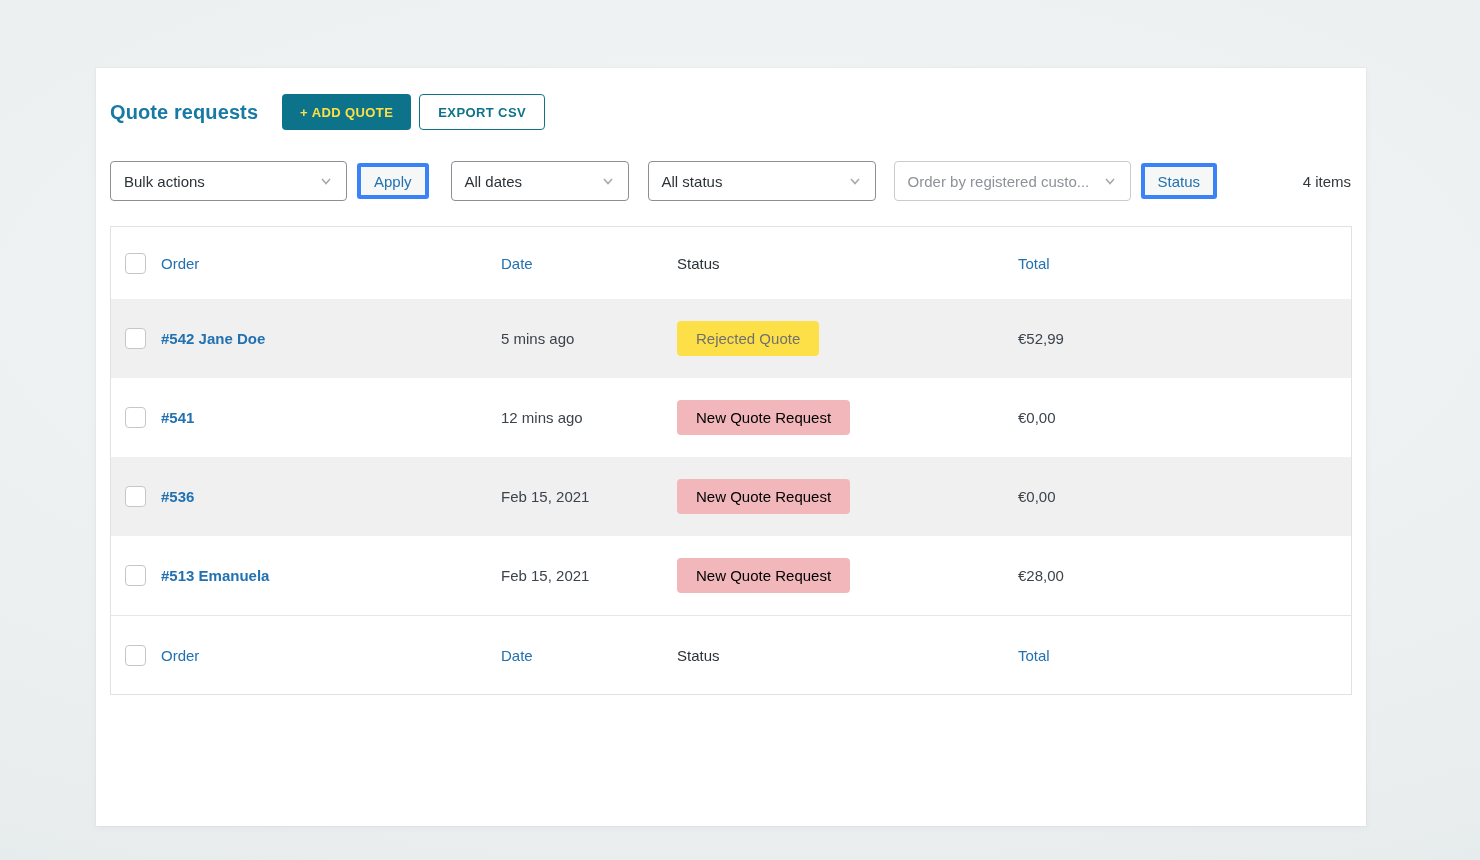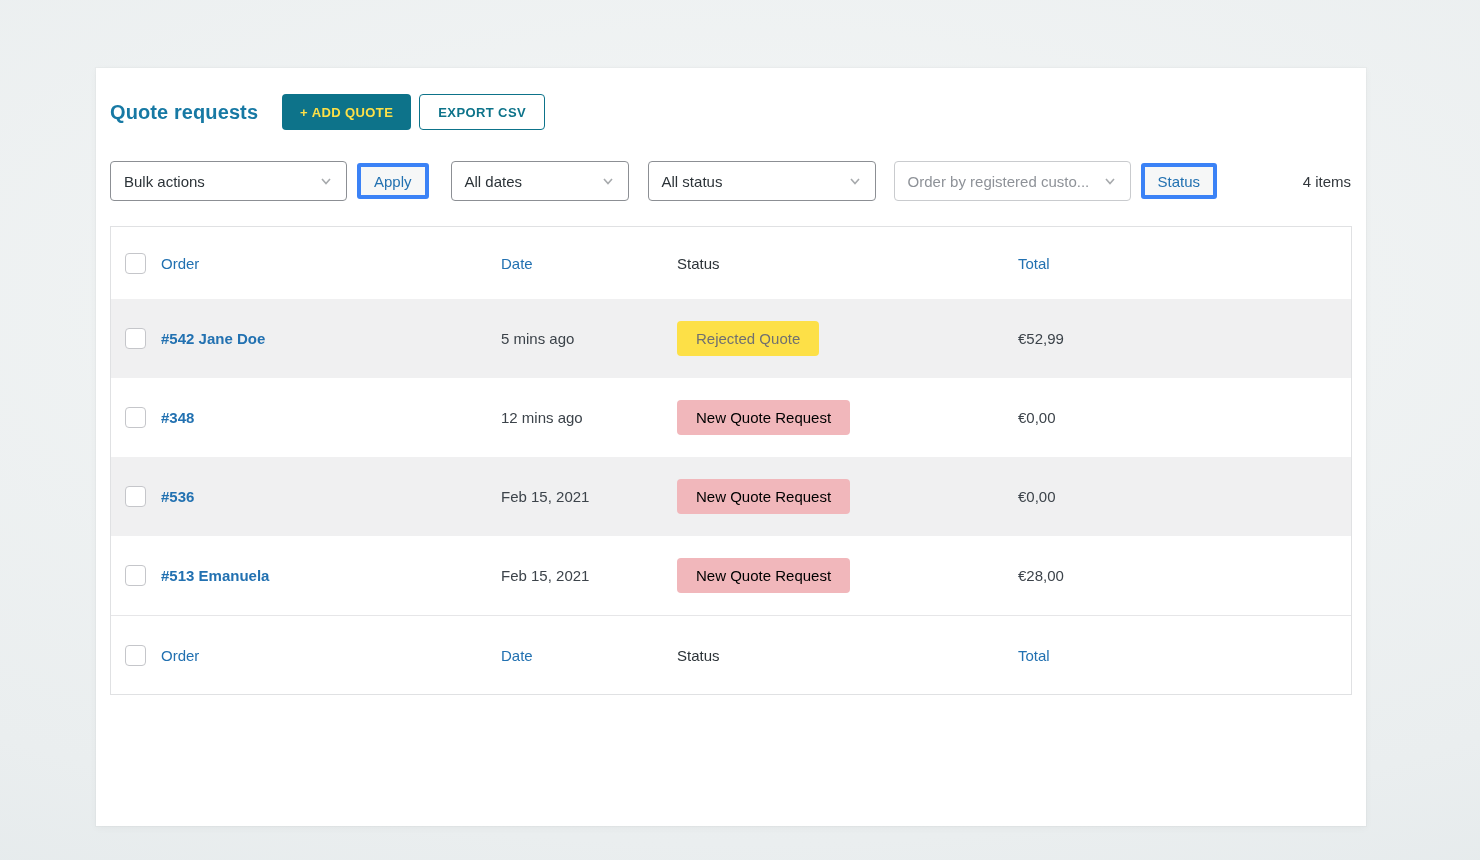--- a/index.html
+++ b/index.html
@@ -158,21 +158,21 @@
       <div><a class="order-link">#542 Jane Doe</a></div>
       <div class="cell-date">5 mins ago</div>
       <div><span class="badge" data-variant="rejected">Rejected Quote</span></div>
       <div class="cell-total">€52,99</div>
     </div>
 
     <div class="tr tr-row">
       <div>
           <input type="checkbox" class="checkbox" style="">
         </div>
-      <div><a class="order-link">#348</a></div>
+      <div><a class="order-link">#541</a></div>
       <div class="cell-date">12 mins ago</div>
       <div><span class="badge" data-variant="new">New Quote Request</span></div>
       <div class="cell-total">€0,00</div>
     </div>
 
     <div class="tr tr-row alt">
       <div>
           <input type="checkbox" class="checkbox" style="">
         </div>
       <div><a class="order-link">#536</a></div>

